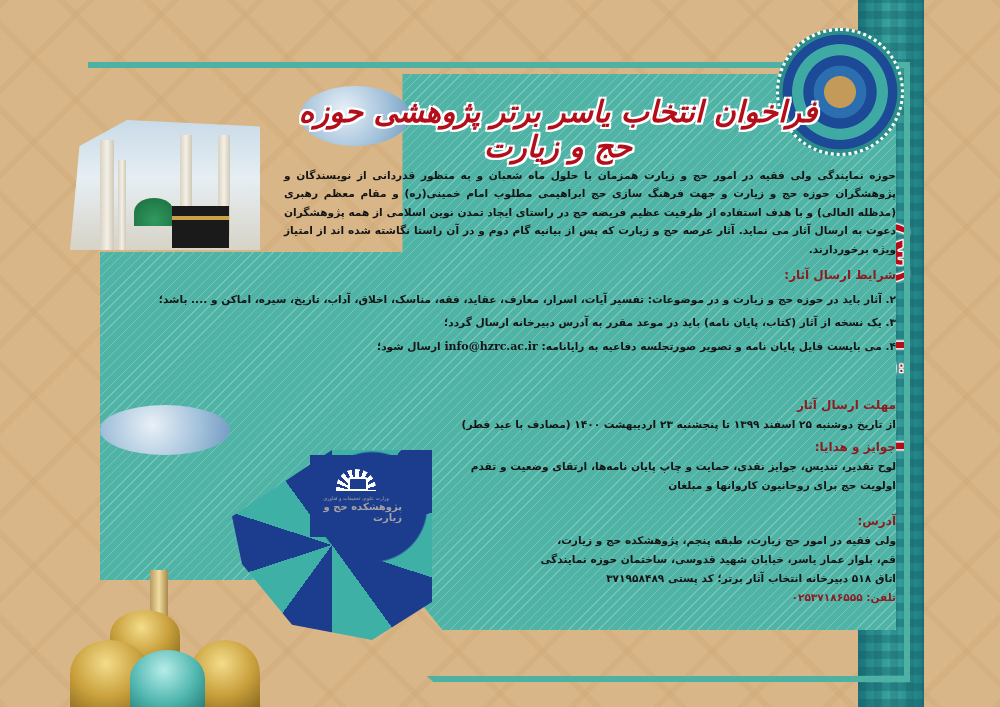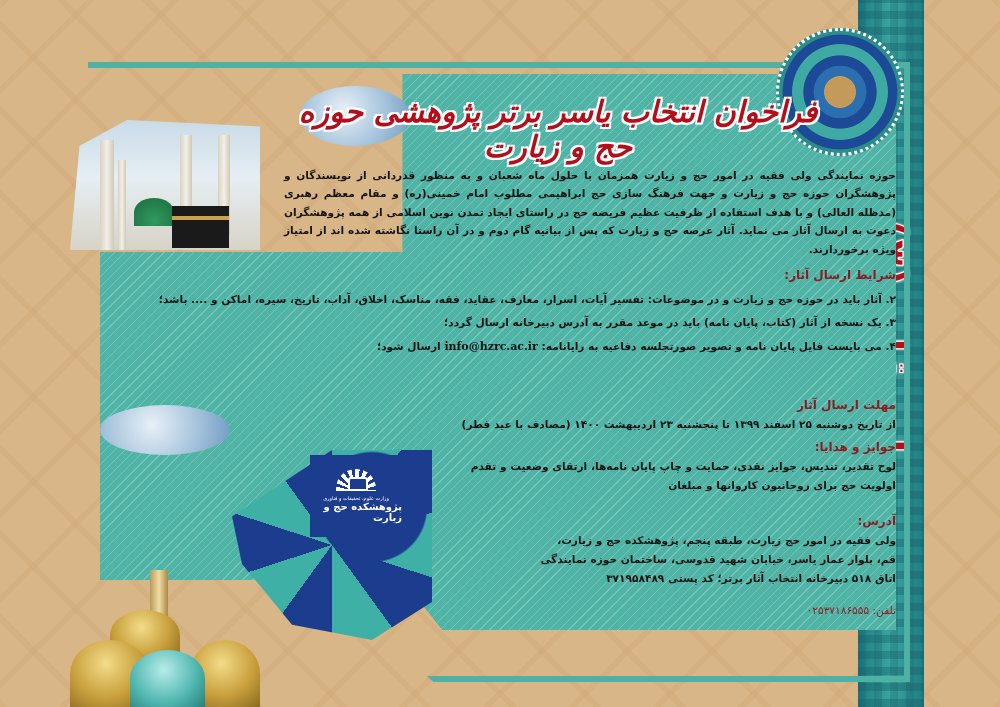--- a/index.html
+++ b/index.html
@@ -85,21 +85,21 @@
     position: absolute; left: 232px; top: 450px; width: 200px; height: 190px;
     background:
       radial-gradient(circle at 70% 30%, #1c3d8e 0 28%, transparent 29%),
       conic-gradient(from 0deg, #3fb0a6 0 10%, #1c3d8e 10% 20%, #3fb0a6 20% 30%, #1c3d8e 30% 40%, #3fb0a6 40% 50%, #1c3d8e 50% 60%, #3fb0a6 60% 70%, #1c3d8e 70% 80%, #3fb0a6 80% 90%, #1c3d8e 90% 100%);
     clip-path: polygon(50% 0,100% 0,100% 80%,70% 100%,30% 92%,5% 60%,0 35%);
   }
   .logo-block {
     position: absolute; left: 310px; top: 455px; width: 92px; height: 82px;
     background: #1c3d8e;
     display: flex; flex-direction: column; align-items: center; justify-content: center;
-    color: #ffffff;
+    color: #a3a3a3;
   }
   .logo-sun {
     width: 40px; height: 22px; border-radius: 40px 40px 0 0;
     background: repeating-conic-gradient(from -90deg at 50% 100%, #fff 0 12deg, transparent 12deg 22deg);
     position: relative;
   }
   .logo-sun::after { content:""; position:absolute; left:12px; bottom:0; width:16px; height:10px; background:#1c3d8e; border:2px solid #fff; border-radius: 3px 3px 0 0; }
   .logo-sub { font-size: 5px; margin-top: 4px; }
   .logo-name { font-size: 10px; font-weight: bold; }
 
@@ -115,21 +115,21 @@
     position: absolute; direction: rtl; text-align: justify;
     color: #141414; font-weight: bold; font-size: 10.6px; line-height: 18.4px;
   }
   .intro { top: 166px; right: 104px; width: 612px; text-align-last: right; }
   .section-head { color: #8e1b1e; font-size: 12px; font-weight: bold; }
   .conditions { top: 264px; right: 104px; width: 730px; font-size: 10.6px; line-height: 23.5px; }
   .list-item { display: block; white-space: nowrap; }
   .deadline { top: 396px; right: 104px; width: 500px; line-height: 19px; }
   .prizes { top: 438px; right: 104px; width: 500px; line-height: 19px; }
   .address { top: 512px; right: 104px; width: 500px; line-height: 19px; }
-  .phone { color: #8e1b1e; font-weight: normal; margin-top: 13px; }
+  .phone { color: #8e1b1e; font-weight: bold; }
   .email { font-family: "DejaVu Serif", serif; font-size: 11px; }
 </style>
 </head>
 <body>
 
 <div class="bg-pattern"></div>
 
 <div class="side-strip"></div>
 <div class="side-title">
   <span>مسعای قلم (۳)</span>

